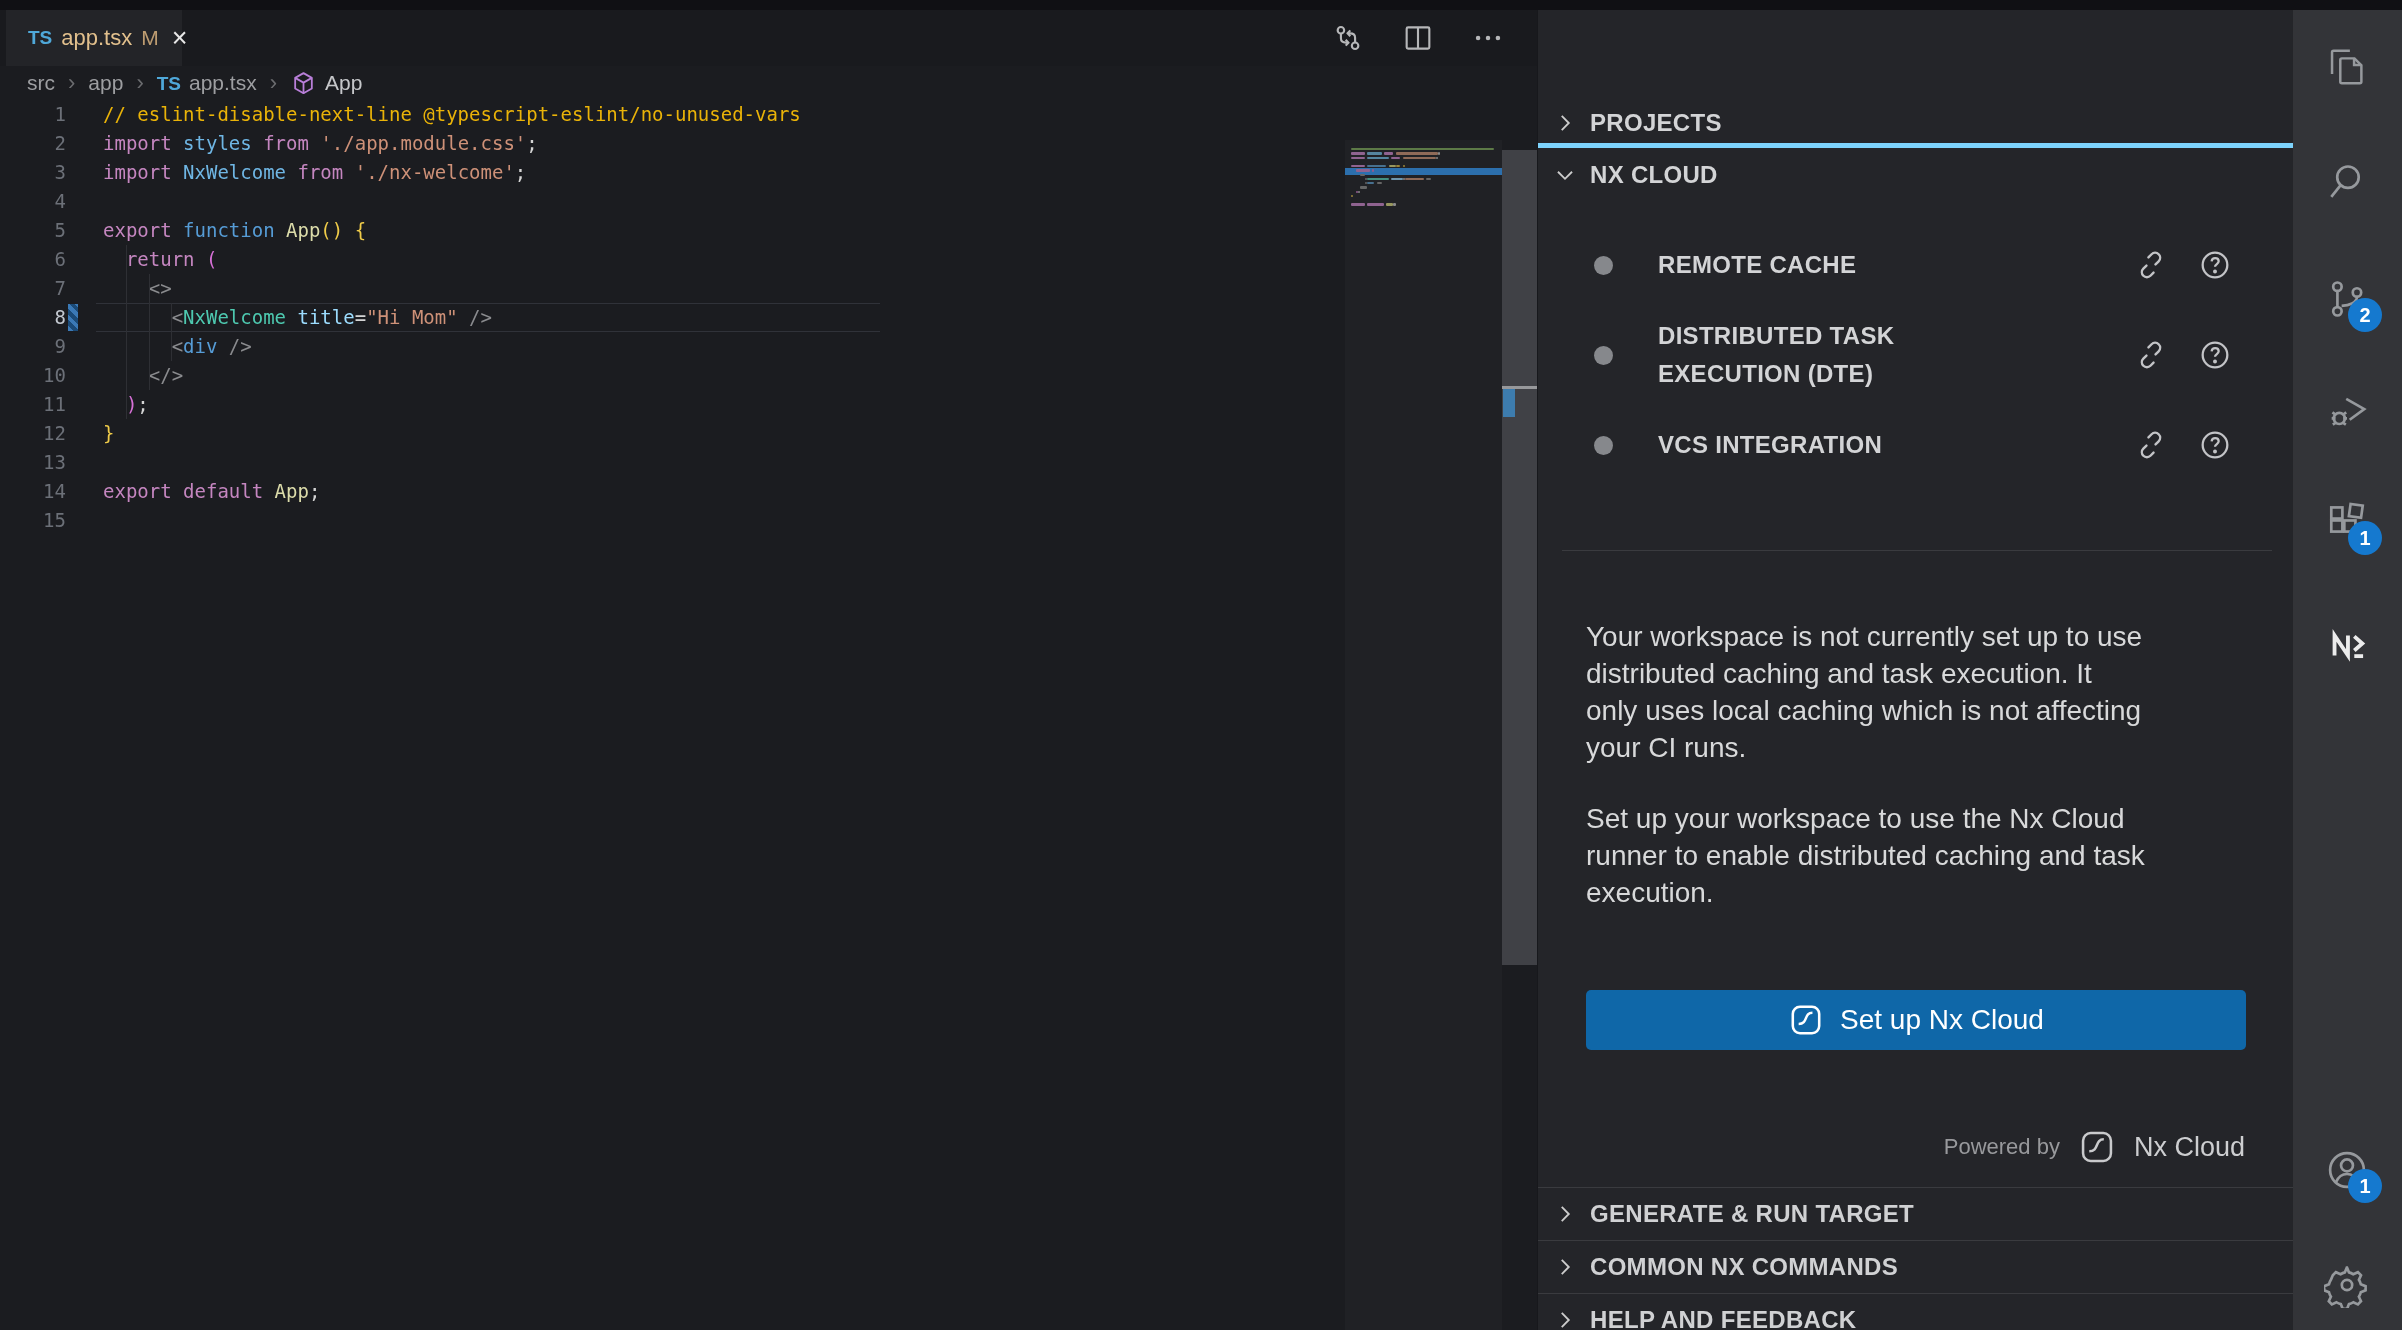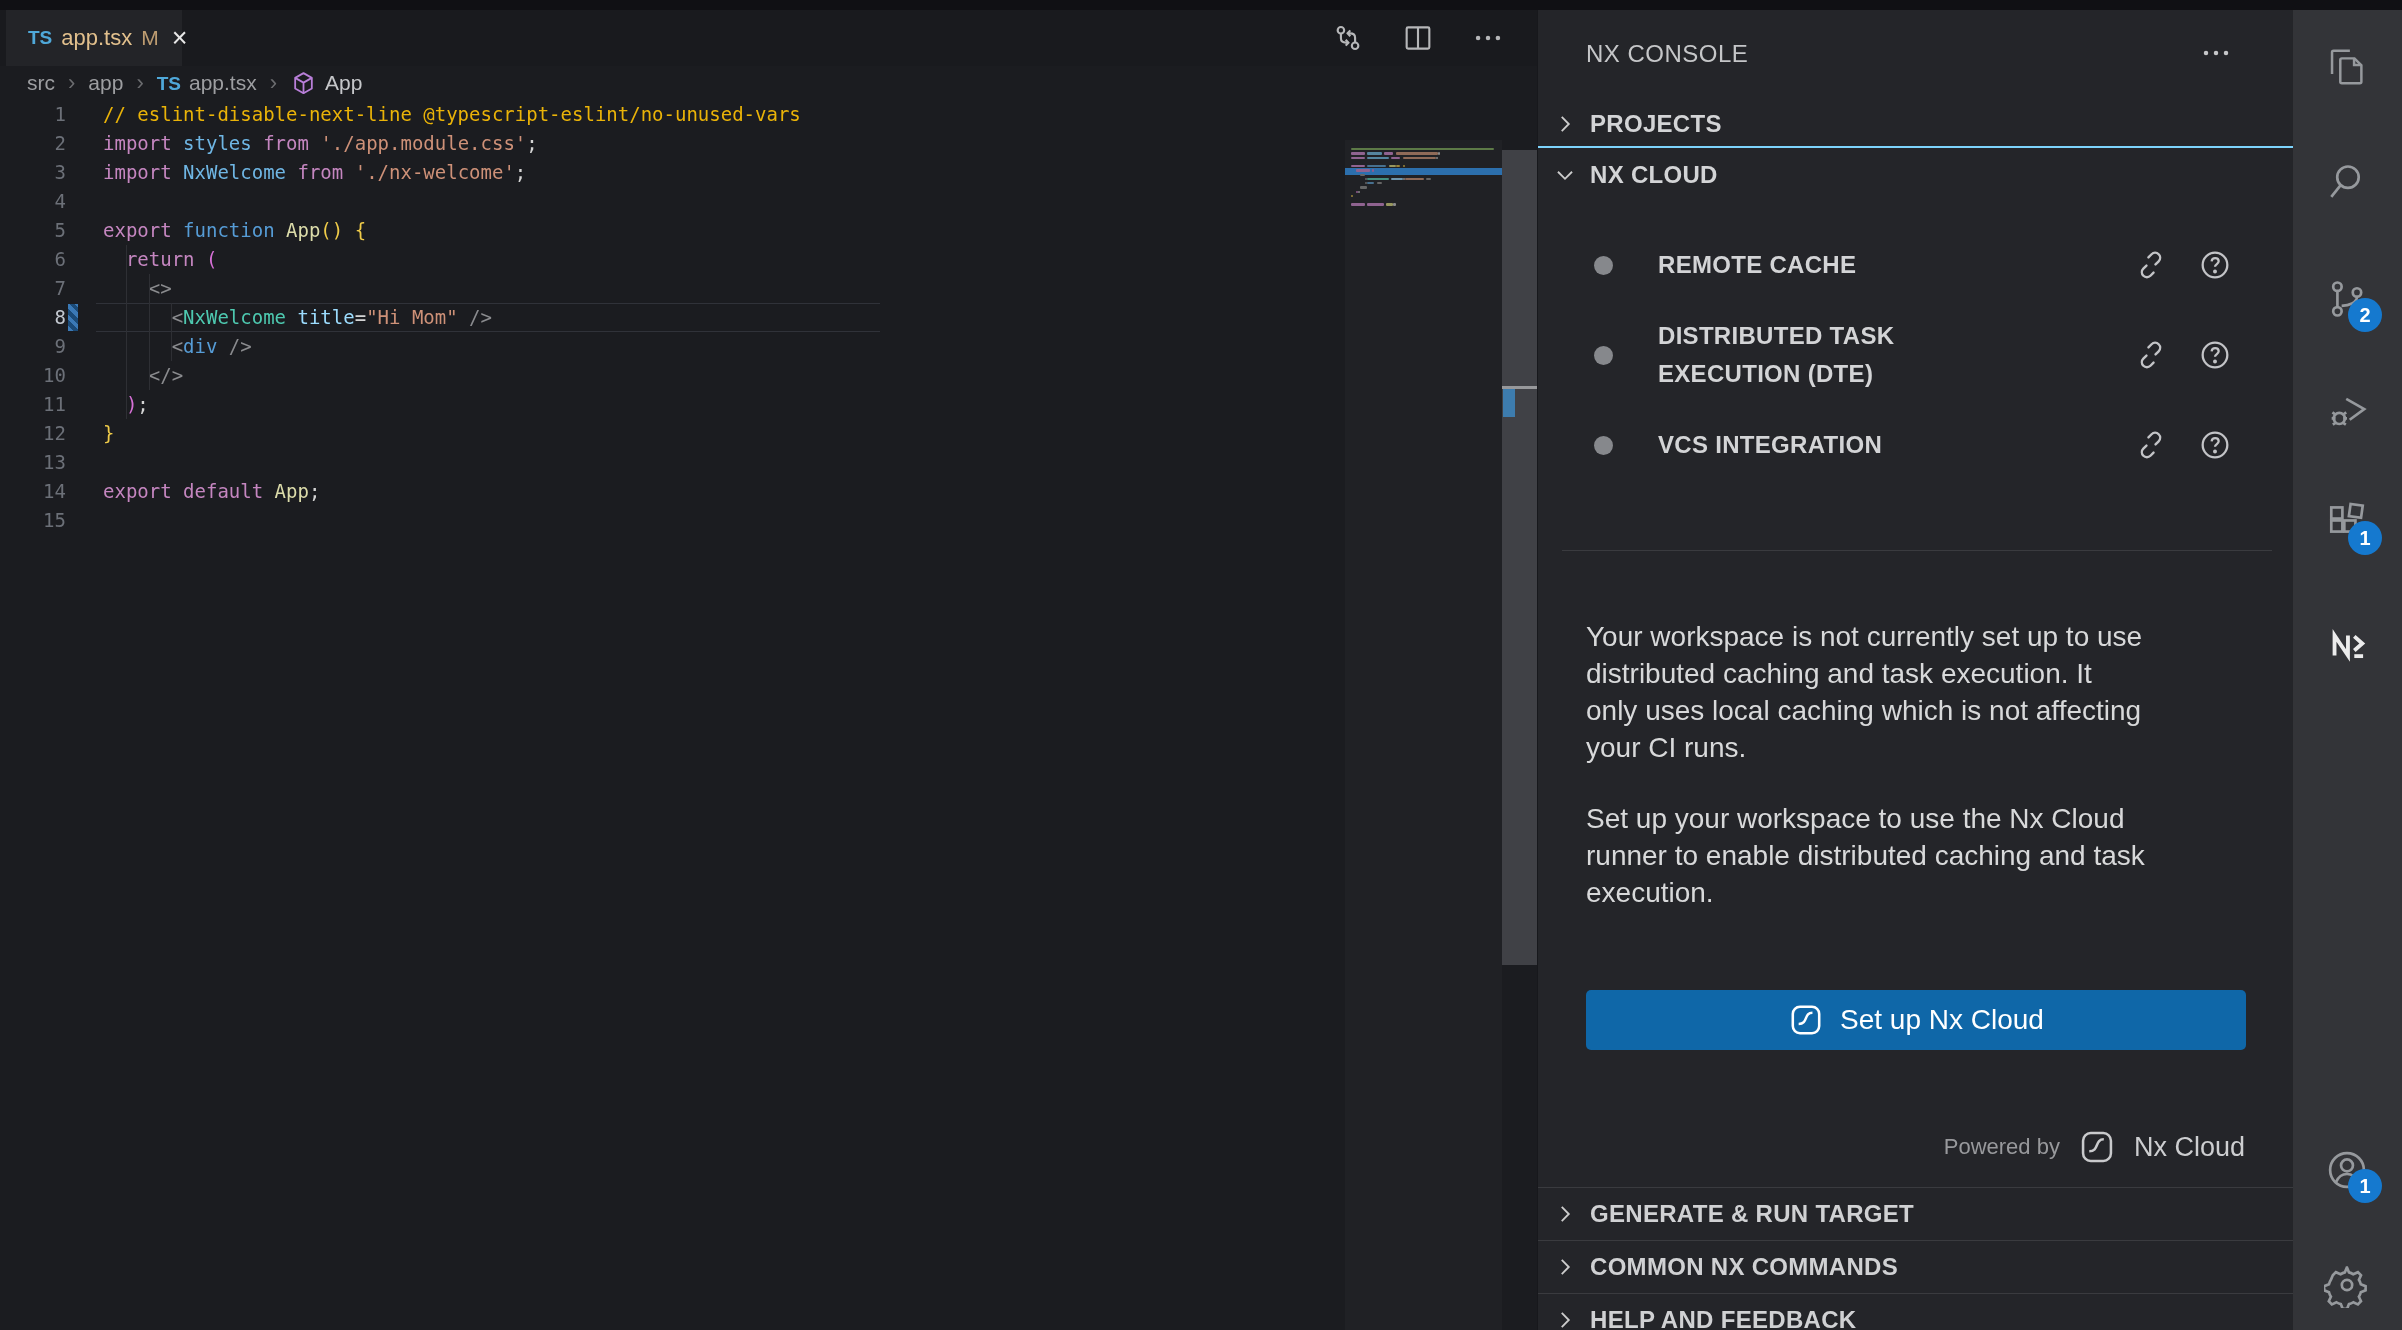--- a/index.html
+++ b/index.html
@@ -73,21 +73,21 @@
   
   #side-panel { position:absolute; left:1537px; top:0; width:756px; height:1330px; background:#242529; border-left:1px solid #17181c; }
   #panel-header { position:absolute; left:0; top:0; width:756px; height:86px; }
   #panel-title { position:absolute; left:48px; top:30px; font-size:24px; color:#c5c6c8; letter-spacing:0.5px; }
   #panel-more { position:absolute; right:58px; top:28px; width:40px; height:30px; display:flex; align-items:center; justify-content:center; color:#c5c6c8; cursor:pointer; }
 
   .section-header { position:absolute; left:0; width:756px; display:flex; align-items:center; gap:12px; padding-left:14px; cursor:pointer; }
   .section-header .sec-label { font-weight:bold; font-size:24px; color:#d3d4d6; letter-spacing:0.3px; }
   .chev { color:#cccccc; }
 
-  #projects-header { top:92px; height:46px; border-bottom:2px solid #7dd3fc; }
+  #projects-header { top:92px; height:46px; border-bottom:5px solid #7dd3fc; }
   #nxcloud-header { top:140px; height:50px; }
 
   #nx-items { position:absolute; left:0; top:210px; width:756px; }
   .nx-item { position:relative; width:756px; height:90px; display:flex; align-items:center; }
   .nx-item .dot { position:absolute; left:56px; width:19px; height:19px; border-radius:50%; background:#86888c; }
   .nx-item .nx-label { position:absolute; left:120px; font-weight:bold; font-size:24px; line-height:38px; color:#d3d4d6; max-width:310px; letter-spacing:0.3px; }
   .nx-item .item-actions { position:absolute; right:62px; display:flex; gap:30px; color:#c3c4c7; }
   .nx-item .item-actions .act { width:34px; height:34px; cursor:pointer; }
 
   #nxcloud-divider { position:absolute; left:24px; top:540px; width:710px; height:1px; background:#3a3b3f; }
@@ -300,30 +300,20 @@
       <div id="overview-ruler">
         <div id="ruler-slider"></div>
         <div id="ruler-cursor-line"></div>
         <div id="ruler-mod-marker"></div>
       </div>
     </div>
   </div>
 
   <div id="side-panel">
 
-    <div id="panel-header">
-      <div id="panel-title">NX CONSOLE</div>
-      <div id="panel-more">
-        <svg width="32" height="32" viewBox="0 0 24 24" fill="currentColor">
-            <circle cx="4.5" cy="12" r="1.7"></circle>
-            <circle cx="12" cy="12" r="1.7"></circle>
-            <circle cx="19.5" cy="12" r="1.7"></circle>
-          </svg>
-      </div>
-    </div>
 
     <div id="projects-header" class="section-header">
       <span class="chev">
         <svg width="26" height="26" viewBox="0 0 24 24" fill="none" stroke="currentColor" stroke-width="1.7">
             <path d="M9 5.5l6.5 6.5L9 18.5"></path>
           </svg>
       </span>
       <span class="sec-label">PROJECTS</span>
     </div>
 

